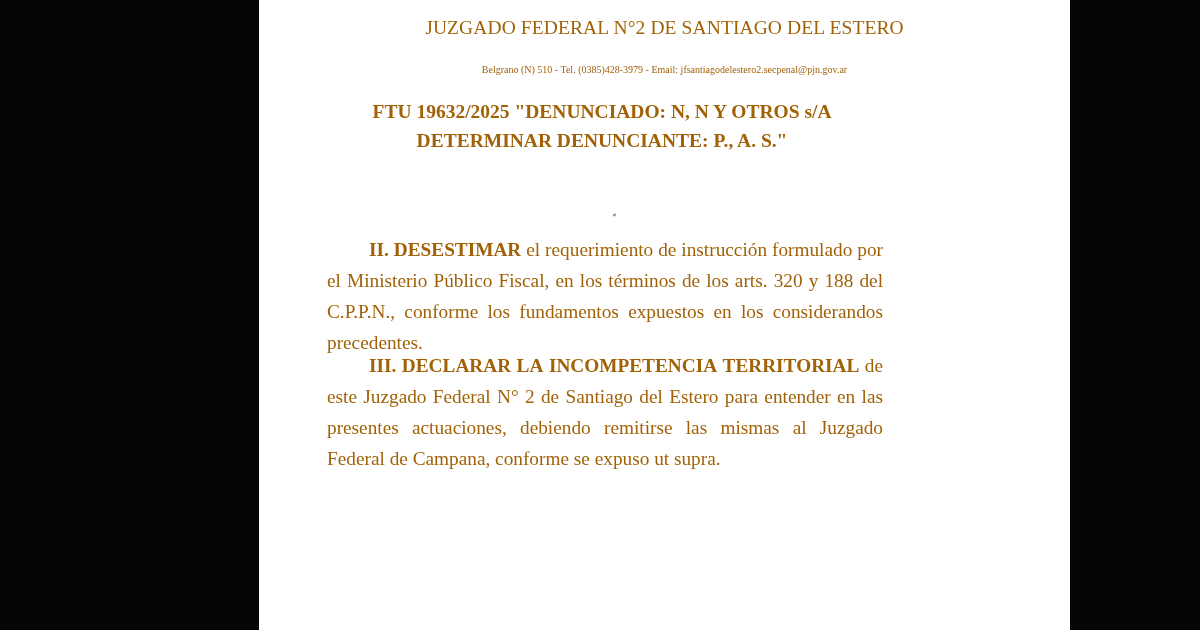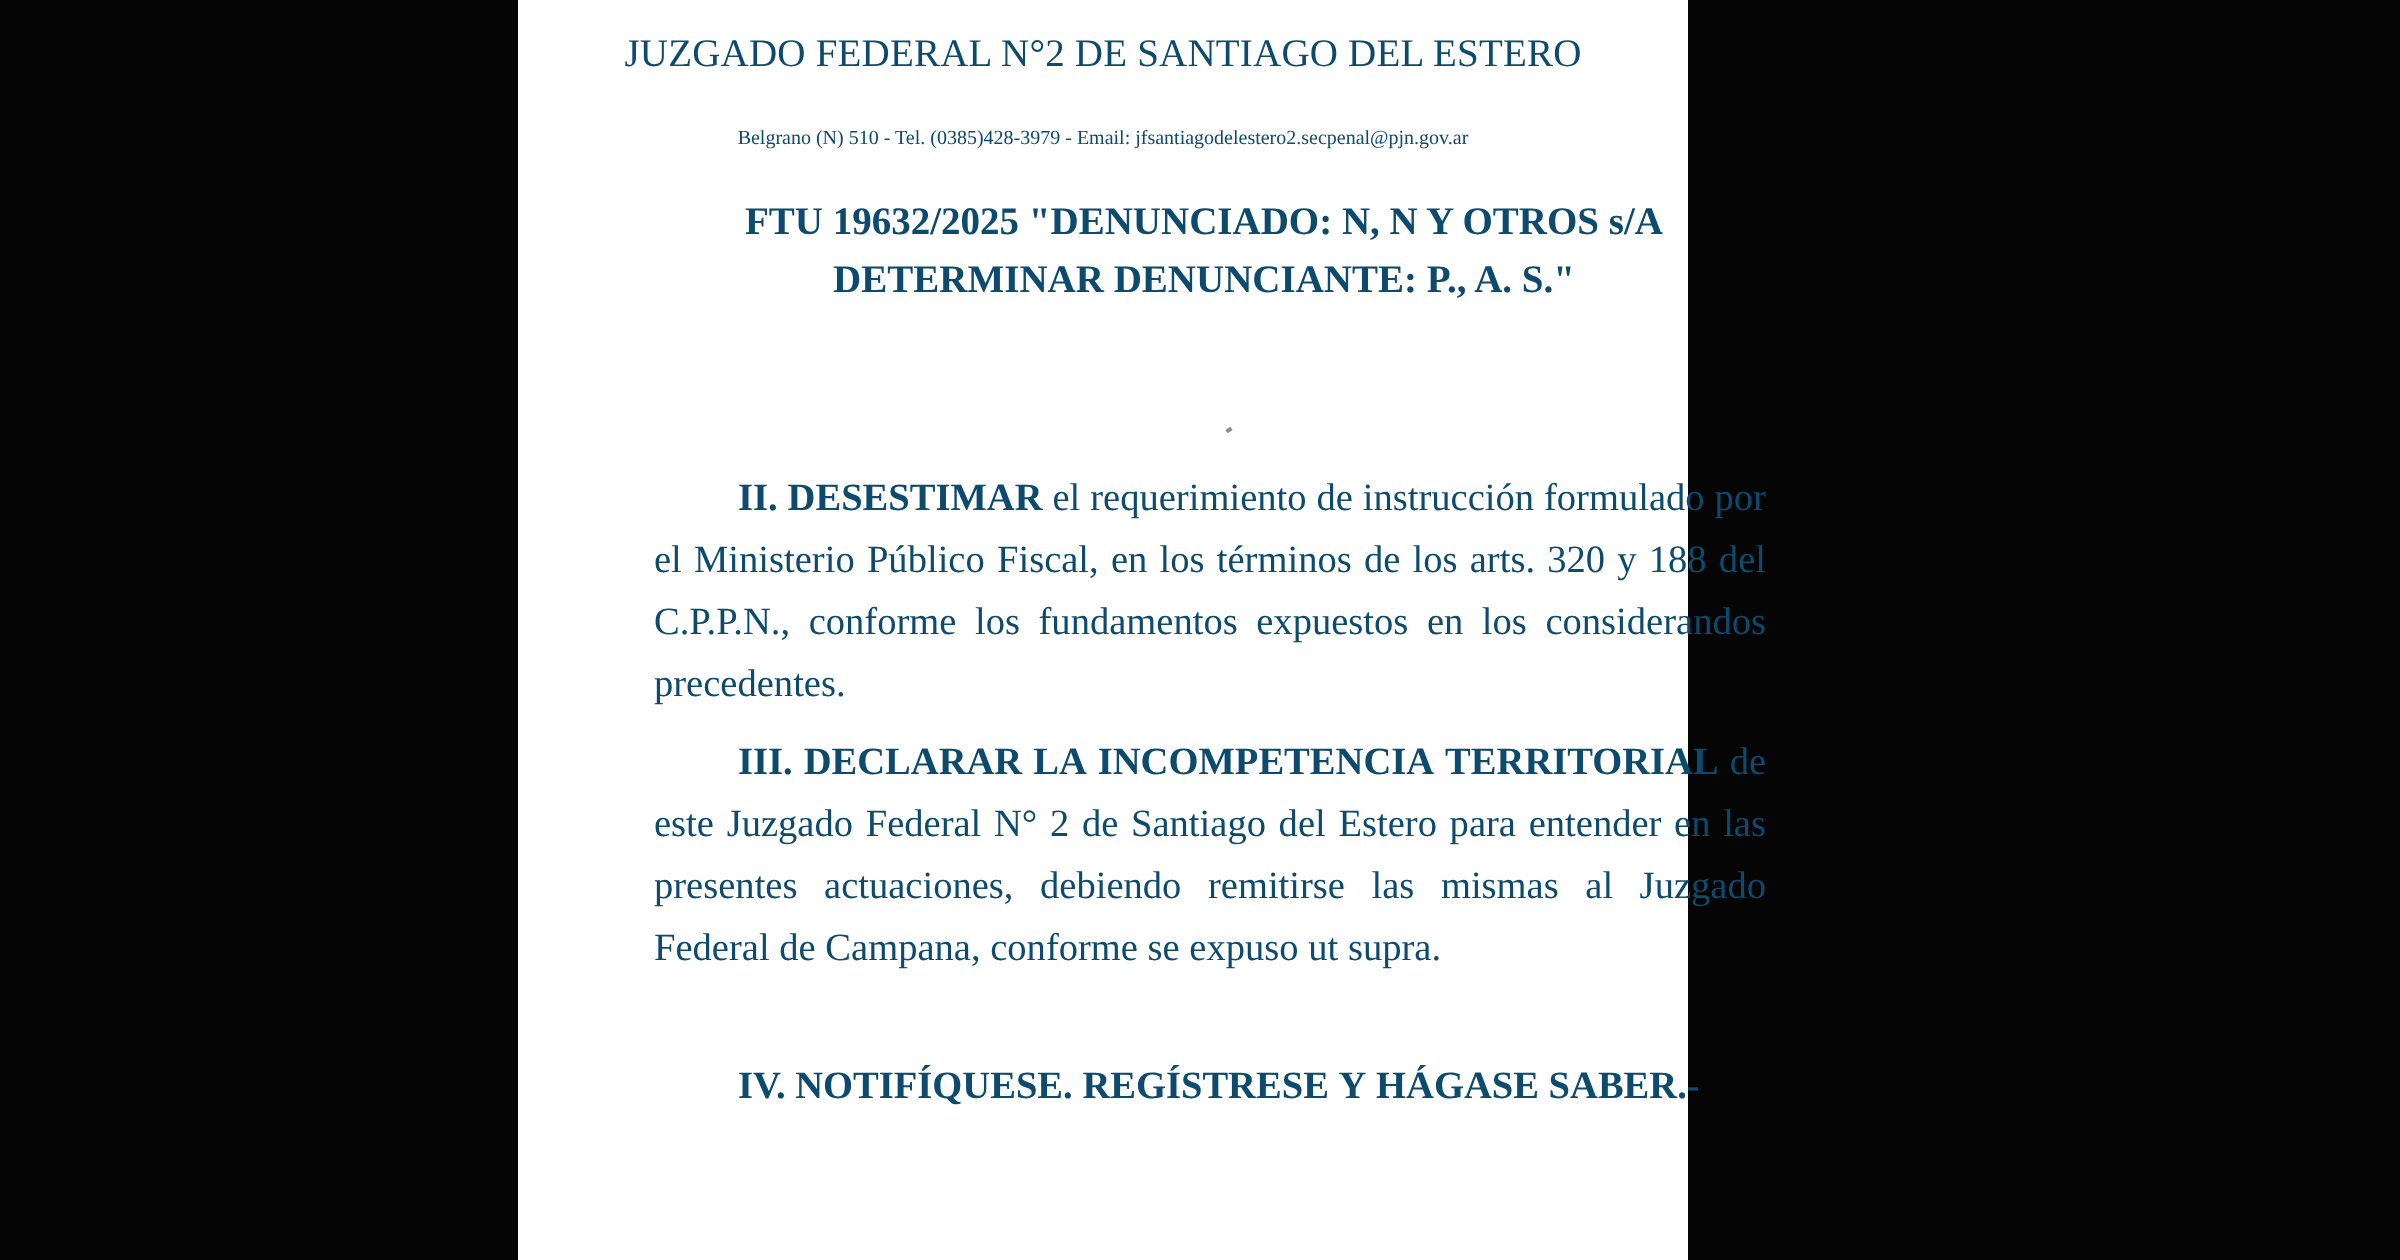--- a/index.html
+++ b/index.html
@@ -13,24 +13,24 @@
     .viewport {
       position: relative;
       width: 1200px;
       height: 630px;
       background: #050505;
     }
     .page {
       position: absolute;
       left: 259px;
       top: 0;
-      width: 585px;
+      width: 811px;
       height: 630px;
       background: #ffffff;
-      color: #0c4a6e;
+      color: #a16207;
       font-family: "Liberation Serif", "DejaVu Serif", serif;
     }
     .court-name {
       position: absolute;
       left: 0;
       top: 17px;
       width: 100%;
       text-align: center;
       font-size: 19.5px;
       letter-spacing: 0.1px;
@@ -67,21 +67,21 @@
       left: 68px;
       width: 556px;
       font-size: 19.3px;
       line-height: 31px;
       text-align: justify;
       text-align-last: left;
     }
     .para { margin: 0; }
     .indent { display: inline-block; width: 42px; }
     .p2 { top: 234px; }
-    .p3 { top: 366px; }
+    .p3 { top: 350px; }
     .p4 { top: 528px; }
     b { font-weight: bold; margin-top: 25px; }
   </style>
 </head>
 <body>
 
 <div class="viewport">
   <div class="page">
 
     <div class="court-name">JUZGADO FEDERAL N°2 DE SANTIAGO DEL ESTERO</div>
@@ -107,25 +107,15 @@
       <p class="para">
         <span class="indent"></span><b>III.</b>
         <b>DECLARAR</b>
         <b>LA</b>
         <b>INCOMPETENCIA</b>
         <b>TERRITORIAL</b>
         <span>de este Juzgado Federal N° 2 de Santiago del Estero para entender en las presentes actuaciones, debiendo remitirse las mismas al Juzgado Federal de Campana, conforme se expuso ut supra.</span>
       </p>
     </div>
 
-    <div class="body p4">
-      <p class="para">
-        <span class="indent"></span><b>IV.</b>
-        <b>NOTIFÍQUESE.</b>
-        <b>REGÍSTRESE</b>
-        <b>Y</b>
-        <b>HÁGASE</b>
-        <b>SABER.-</b>
-      </p>
-    </div>
 
   </div>
 </div>
 
 </body></html>

